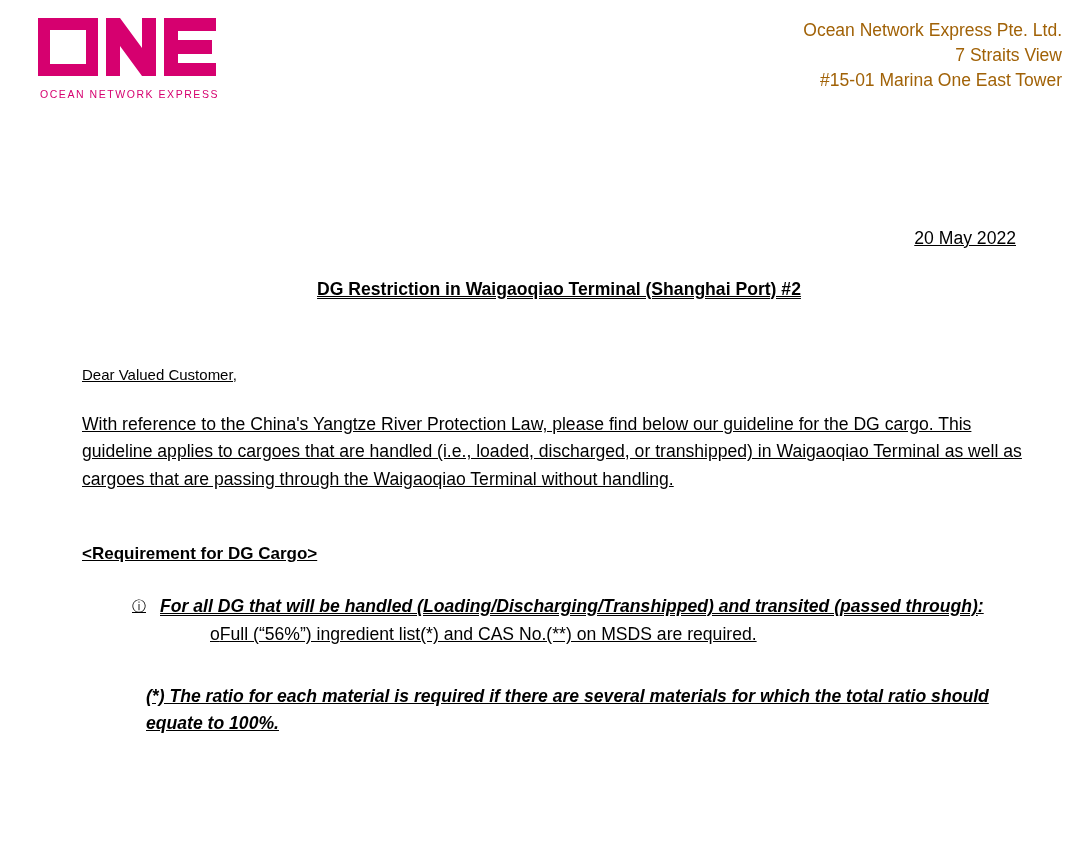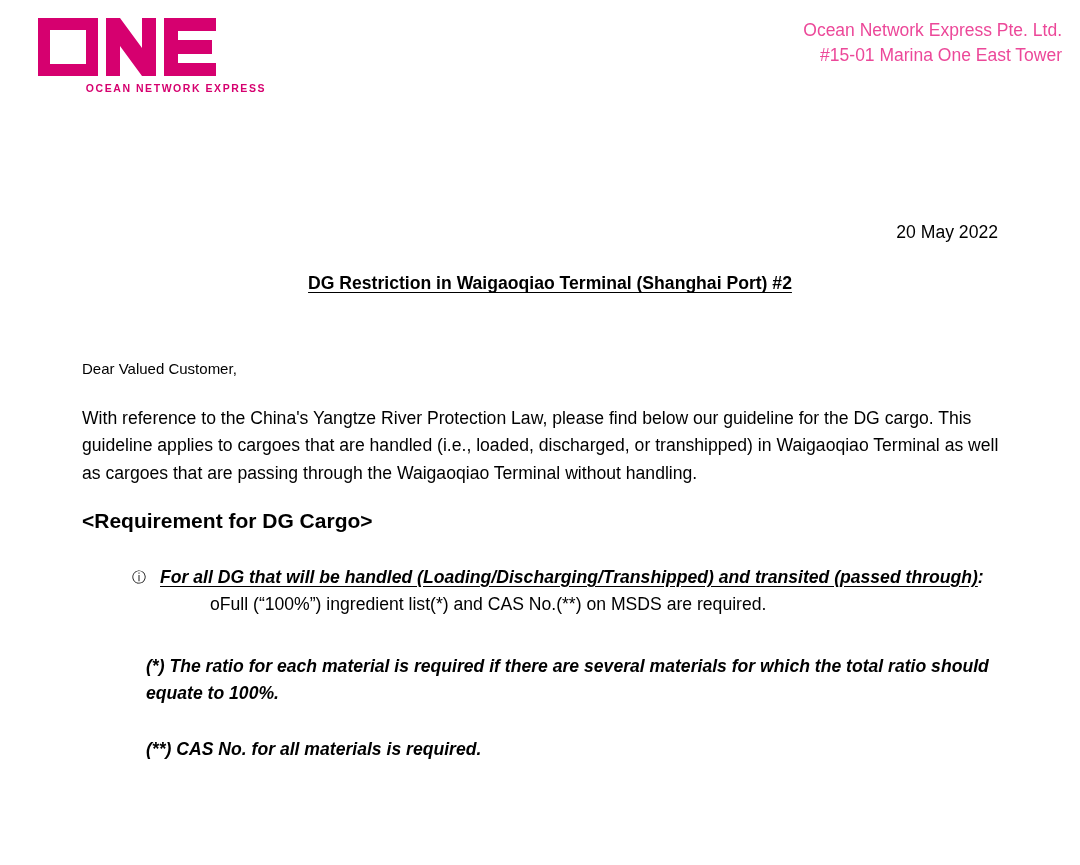--- a/index.html
+++ b/index.html
@@ -33,43 +33,43 @@
   .logo-block {
     width: 230px;
   }
   .logo-wordmark {
     display: block;
   }
   .logo-sub {
     font-size: 10.5px;
     letter-spacing: 1.55px;
     color: #d6006f;
-    font-weight: bold;
-    margin-top: 4px;
+    font-weight: normal;
+    margin-top: 10px;
     margin-left: 4px;
     font-family: "Liberation Sans", sans-serif;
-    text-align: right;
   }
   .company-block {
     text-align: right;
-    color: #ec4899;
+    color: #a16207;
     font-size: 17.5px;
     line-height: 1.42;
     font-family: "Liberation Sans", sans-serif;
     padding-top: 2px;
   }
   .company-block div {
     white-space: nowrap;
   }
 
   
   .content {
-    padding: 0 62px 0 82px;
+    padding: 0 44px 0 82px;
     font-size: 17.6px;
     line-height: 1.55;
+    text-decoration: underline;
   }
   .date-line {
     text-align: right;
     margin-top: 125px;
     font-size: 17.6px;
     padding-right: 20px;
   }
   .doc-title {
     text-align: center;
     margin-top: 24px;
@@ -82,23 +82,23 @@
     margin-top: 59px;
     font-size: 15px;
   }
   .para {
     margin-top: 25px;
     font-size: 17.6px;
     line-height: 1.56;
     text-align: left;
   }
   .section-head {
-    margin-top: 18px;
-    font-weight: bold;
-    font-size: 21px;
+    margin-top: 48px;
+    font-weight: bold;
+    font-size: 17px;
   }
 
   .bullet-row {
     margin-top: 26px;
     display: flex;
     align-items: flex-start;
     padding-left: 50px;
   }
   .bullet-mark {
     width: 28px;
@@ -159,20 +159,21 @@
 
         <path d="M70 2 H84 L106 32 V2 H120 V60 H106 L84 30 V60 H70 Z" fill="#d6006f"></path>
 
         <path d="M128 2 H180 V15 H142 V24 H176 V38 H142 V47 H180 V60 H128 Z" fill="#d6006f"></path>
       </svg>
       <div class="logo-sub">OCEAN NETWORK EXPRESS</div>
     </div>
 
     <div class="company-block">
       <div>Ocean Network Express Pte. Ltd.</div>
+      <div>7 Straits View</div>
       <div>#15-01 Marina One East Tower</div>
     </div>
 
   </div>
 
   <div class="content">
 
     <div class="date-line">20 May 2022</div>
 
     <div class="doc-title">DG Restriction in Waigaoqiao Terminal (Shanghai Port) #2</div>
@@ -181,21 +182,20 @@
 
     <div class="para">With reference to the China's Yangtze River Protection Law, please find below our guideline for the DG cargo. This guideline applies to cargoes that are handled (i.e., loaded, discharged, or transhipped) in Waigaoqiao Terminal as well as cargoes that are passing through the Waigaoqiao Terminal without handling.</div>
 
     <div class="section-head">&lt;Requirement for DG Cargo&gt;</div>
 
     <div class="bullet-row">
       <span class="bullet-mark">ⓘ</span>
       <span class="bullet-text"><span class="underlined">For all DG that will be handled (Loading/Discharging/Transhipped) and transited (passed through)</span><span>:</span></span>
     </div>
 
-    <div class="sub-item"><span class="marker">o</span><span>Full (“100%”) ingredient list(*) and CAS No.(**) on MSDS are required.</span></div>
+    <div class="sub-item"><span class="marker">o</span><span>Full (“56%”) ingredient list(*) and CAS No.(**) on MSDS are required.</span></div>
 
     <div class="note">(*) The ratio for each material is required if there are several materials for which the total ratio should equate to 100%.</div>
 
-    <div class="note2">(**) CAS No. for all materials is required.</div>
 
   </div>
 
 </div>
 
 </body></html>

